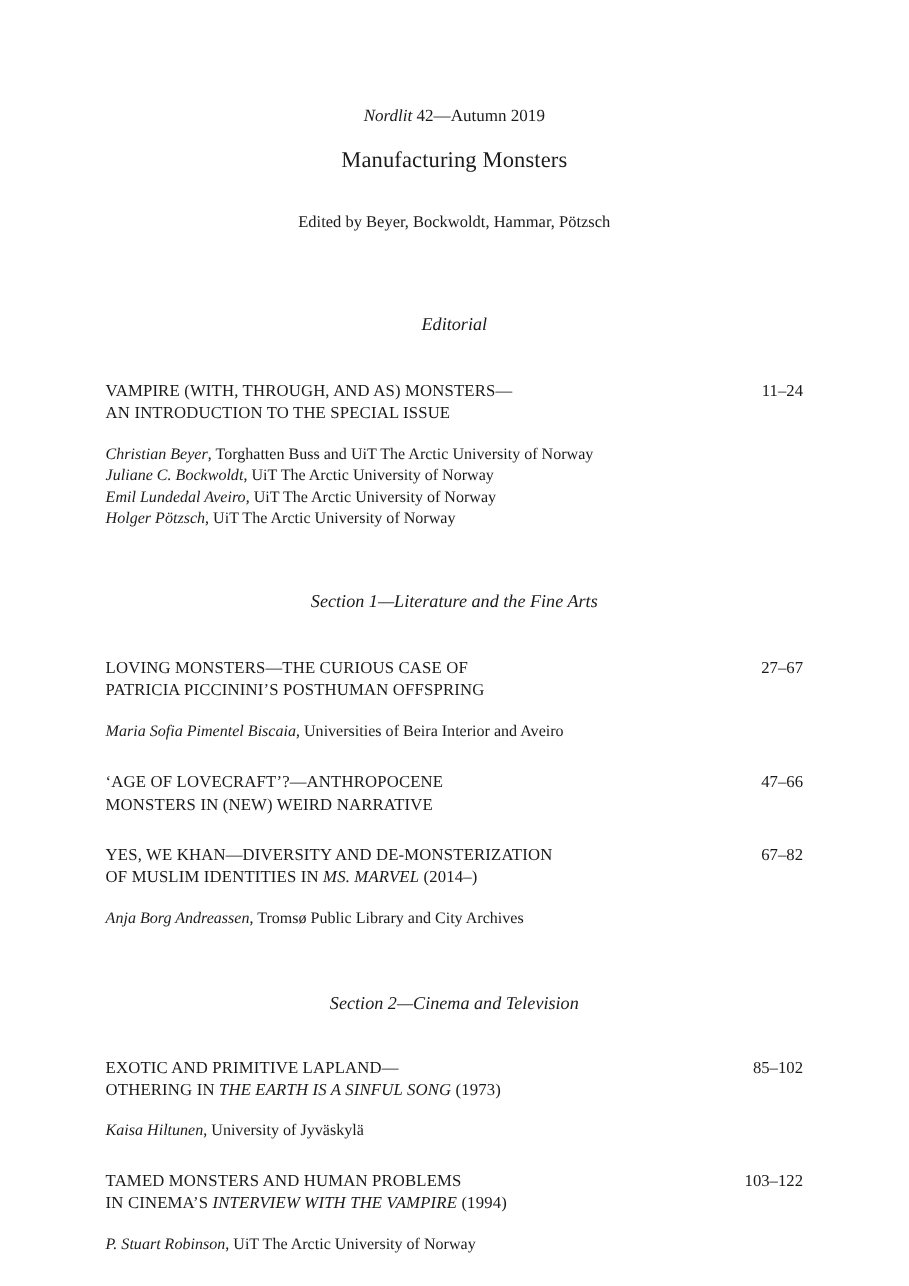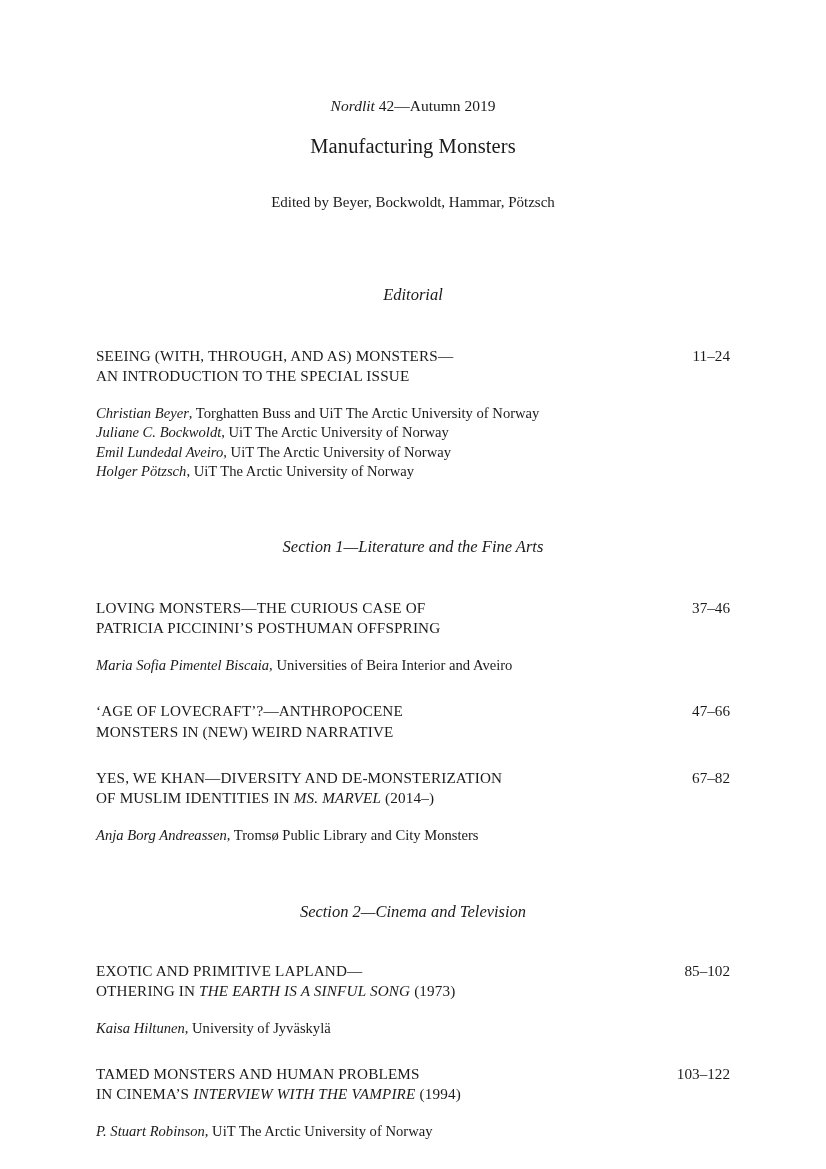--- a/index.html
+++ b/index.html
@@ -115,38 +115,38 @@
     <div class="issue-title">Manufacturing Monsters</div>
     <div class="editors">Edited by Beyer, Bockwoldt, Hammar, Pötzsch</div>
   </div>
 
   <div class="section-heading section-1-head">Editorial</div>
 
   <div class="entries">
     <div class="entry">
       <div class="entry-pages">11–24</div>
       <div class="entry-title">
-        <span>SEEING (WITH, THROUGH, AND AS) MONSTERS—</span><br>
+        <span>VAMPIRE (WITH, THROUGH, AND AS) MONSTERS—</span><br>
         <span>AN INTRODUCTION TO THE SPECIAL ISSUE</span>
       </div>
       <div class="authors">
         <div class="author"><span class="name">Christian Beyer</span><span class="aff">, Torghatten Buss and UiT The Arctic University of Norway</span></div>
         <div class="author"><span class="name">Juliane C. Bockwoldt</span><span class="aff">, UiT The Arctic University of Norway</span></div>
         <div class="author"><span class="name">Emil Lundedal Aveiro</span><span class="aff">, UiT The Arctic University of Norway</span></div>
         <div class="author"><span class="name">Holger Pötzsch</span><span class="aff">, UiT The Arctic University of Norway</span></div>
       </div>
     </div>
   </div>
 
   <div class="section-heading section-2-head">Section 1—Literature and the Fine Arts</div>
 
   <div class="entries">
 
     <div class="entry">
-      <div class="entry-pages">37–46</div>
+      <div class="entry-pages">27–67</div>
       <div class="entry-title">
         <span>LOVING MONSTERS—THE CURIOUS CASE OF</span><br>
         <span>PATRICIA PICCININI’S POSTHUMAN OFFSPRING</span>
       </div>
       <div class="authors">
         <div class="author"><span class="name">Maria Sofia Pimentel Biscaia</span><span class="aff">, Universities of Beira Interior and Aveiro</span></div>
       </div>
     </div>
 
     <div class="entry">
@@ -157,21 +157,21 @@
       </div>
     </div>
 
     <div class="entry">
       <div class="entry-pages">67–82</div>
       <div class="entry-title">
         <span>YES, WE KHAN—DIVERSITY AND DE-MONSTERIZATION</span><br>
         <span>OF MUSLIM IDENTITIES IN </span><span class="ital">MS. MARVEL</span><span> (2014–)</span>
       </div>
       <div class="authors">
-        <div class="author"><span class="name">Anja Borg Andreassen</span><span class="aff">, Tromsø Public Library and City Monsters</span></div>
+        <div class="author"><span class="name">Anja Borg Andreassen</span><span class="aff">, Tromsø Public Library and City Archives</span></div>
       </div>
     </div>
 
   </div>
 
   <div class="section-heading section-3-head">Section 2—Cinema and Television</div>
 
   <div class="entries tight">
 
     <div class="entry">

